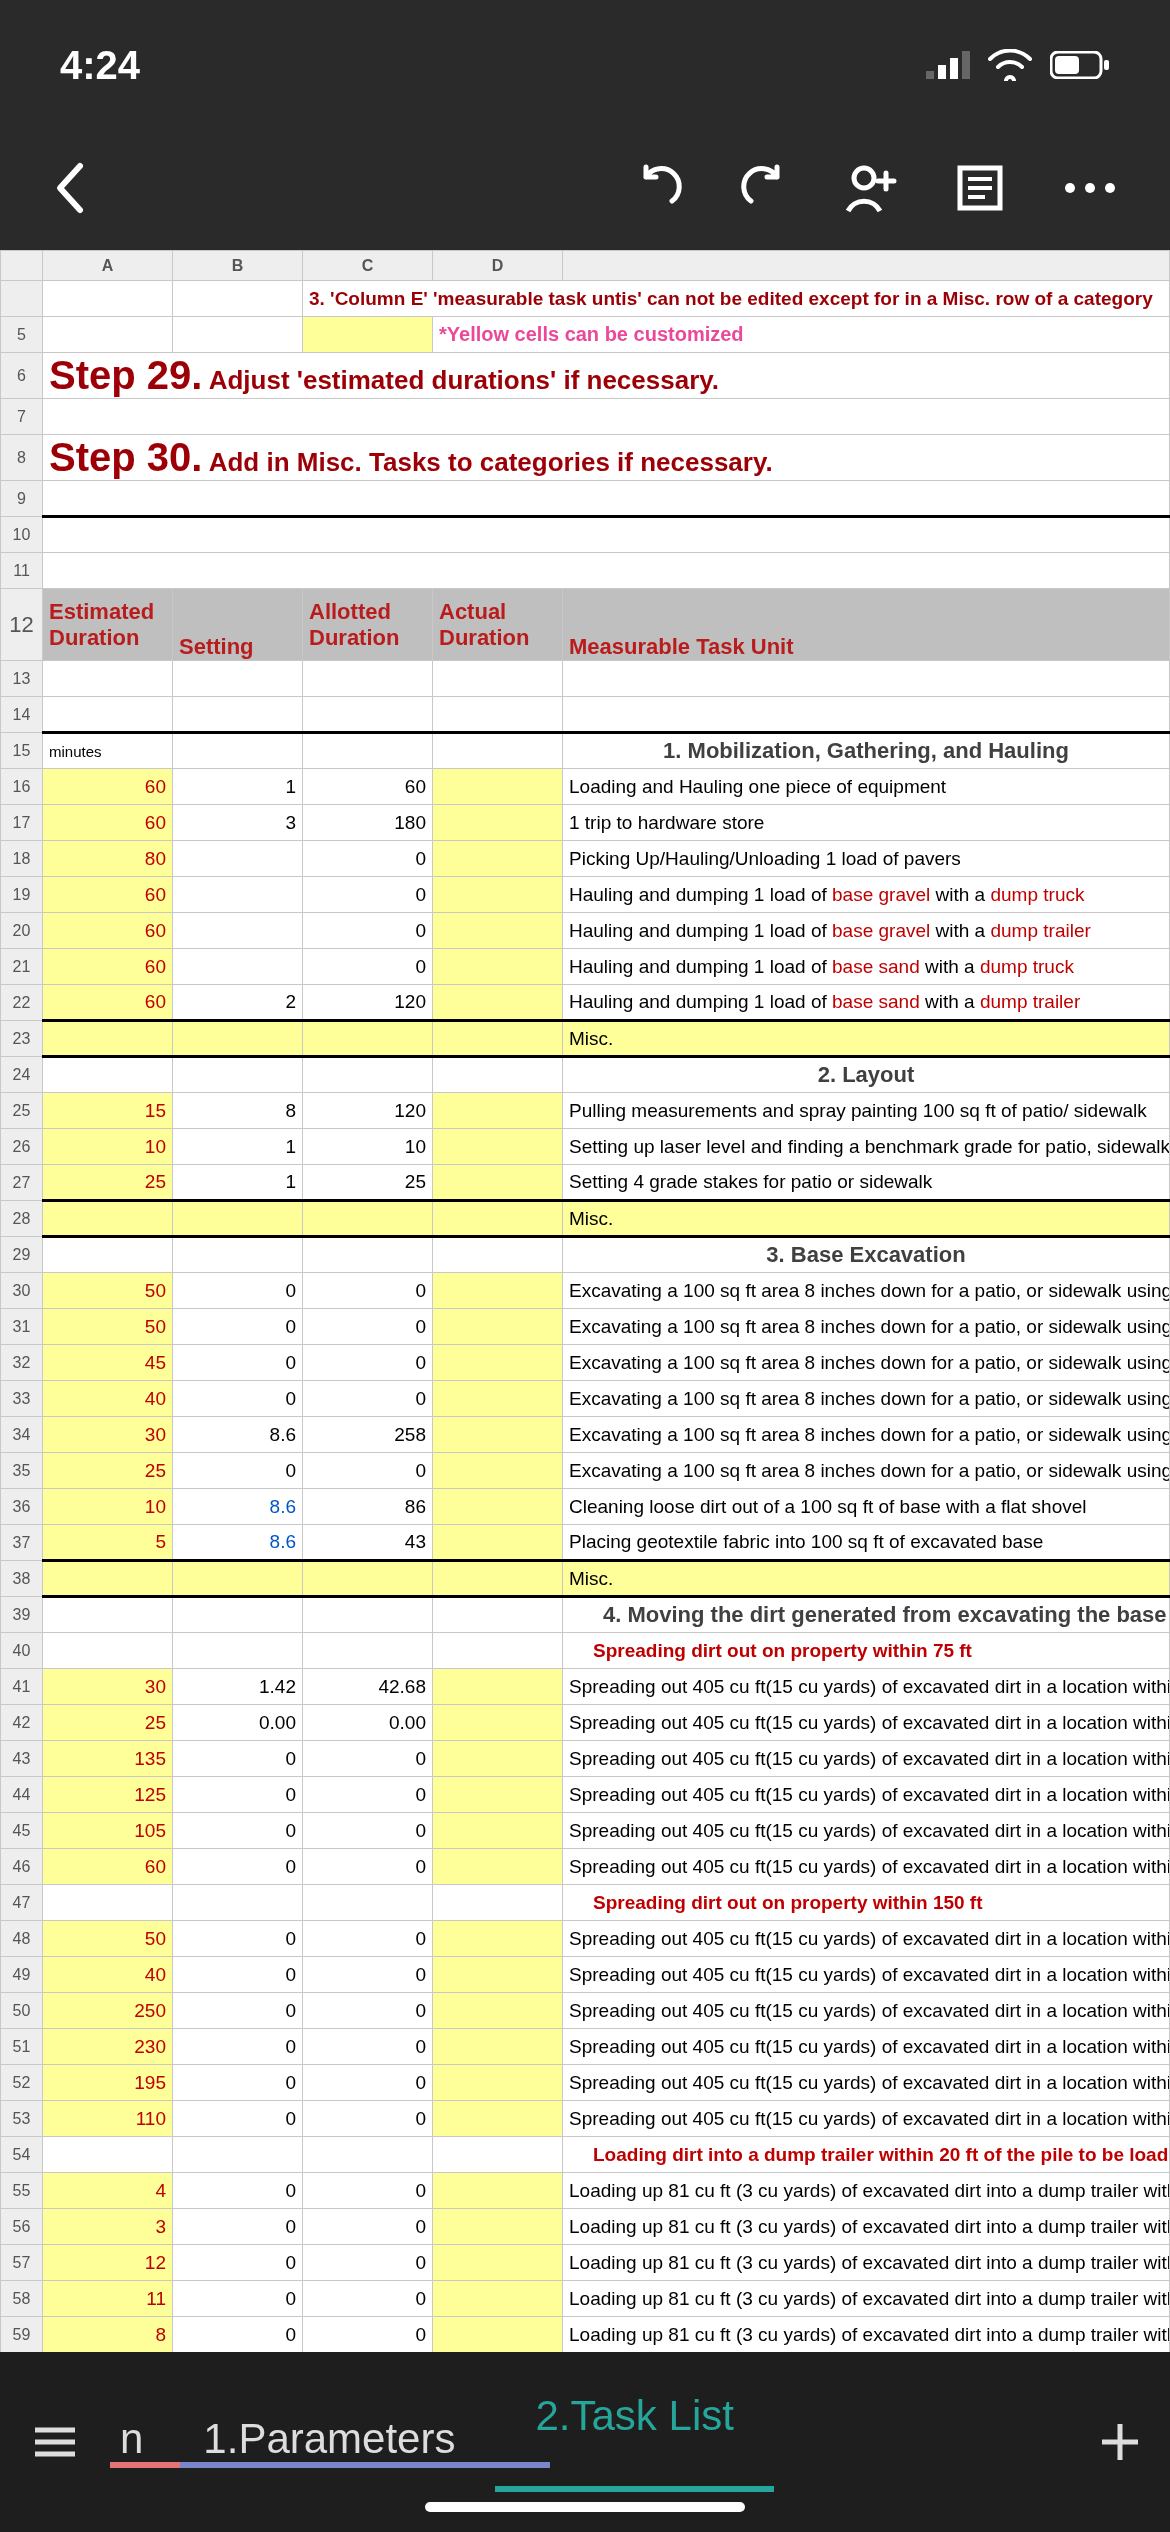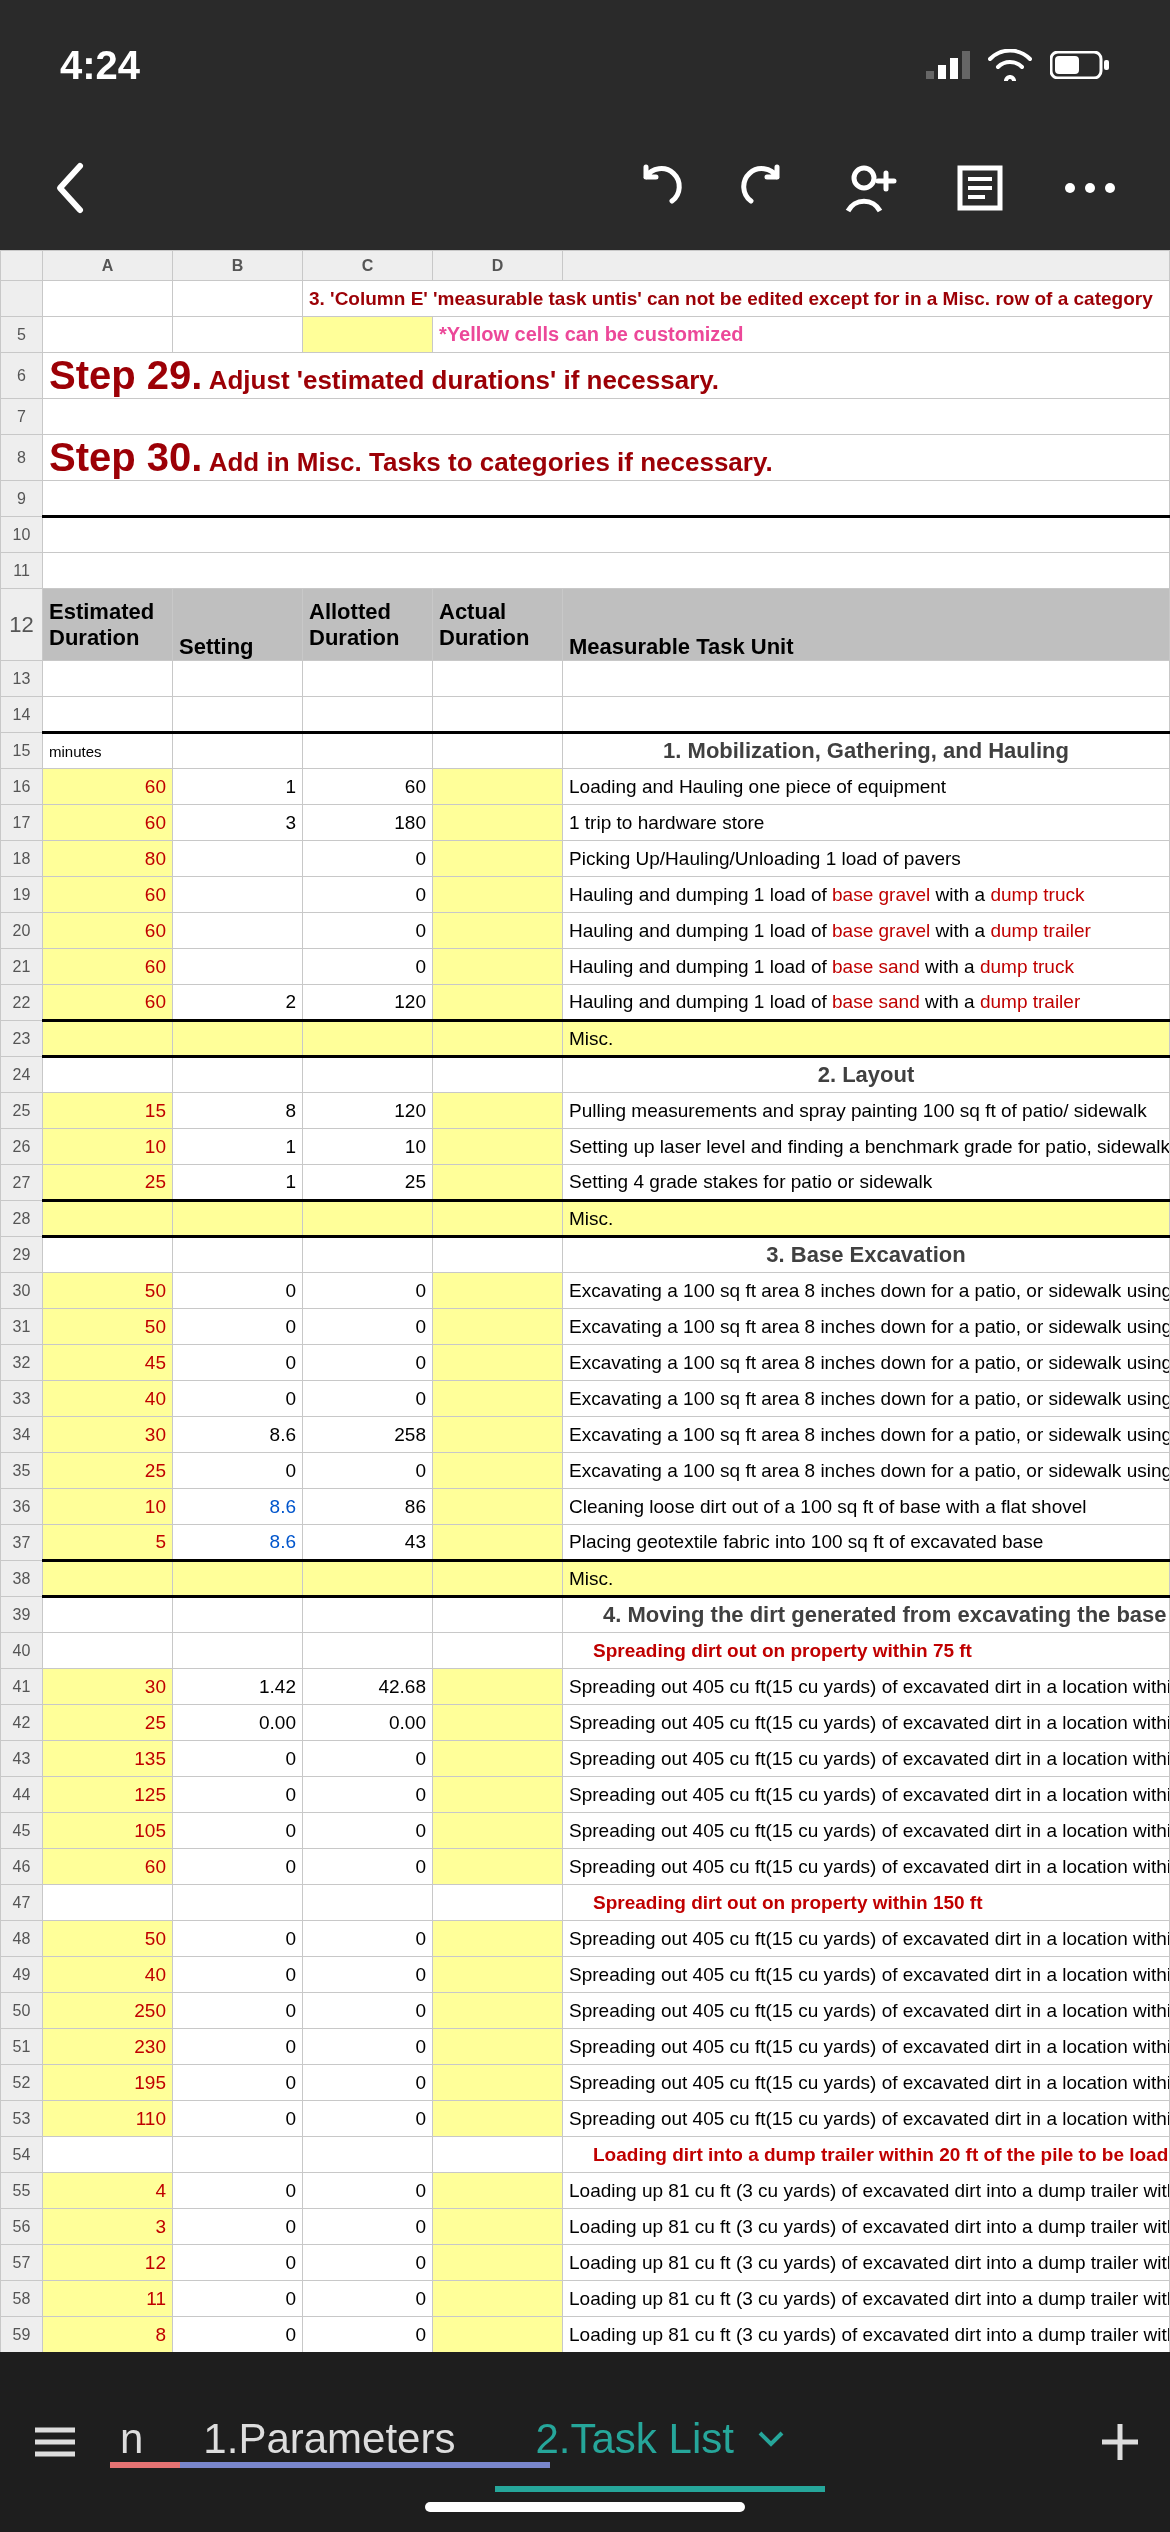--- a/index.html
+++ b/index.html
@@ -24,27 +24,27 @@
   .num { text-align: right; color: #000; }
   .num-red { text-align: right; color: #c00000; }
   .num-blue { text-align: right; color: #0055cc; }
   .txt { text-align: left; color: #000; }
   .hdr-red { color: #9c0006; font-weight: 700; }
   .link-red { color: #c00000; }
   .orange { color: #ec4899; font-size: 20px; font-weight: 600; }
   .section-blue { color: #404040; font-weight: 700; font-size: 22px; text-align: center; }
   .section-red { color: #c00000; font-weight: 600; }
   .grayhdr { background: #bfbfbf; }
-  .grayhdr td { color: #000000; font-weight: 600; font-size: 22px; }
+  .grayhdr td { color: #b91c1c; font-weight: 600; font-size: 22px; }
   .step { font-size: 26px; }
   .step .big { font-size: 40px; font-weight: 700; margin-top: 20px; }
   .tabs { position: absolute; bottom: 0; width: 1170px; height: 180px; background: #1e1e1e; display: flex; align-items: center; }
   .tab-menu { width: 110px; display: flex; justify-content: center; }
   .tab-item { flex: 0 0 auto; padding: 0 40px; font-size: 42px; color: #ddd; height: 100px; display: flex; align-items: center; border-bottom: 6px solid transparent; }
-  .tab-item.active { color: #26a69a; border-bottom-color: #26a69a; }
+  .tab-item.active { color: #26a69a; border-bottom-color: #26a69a; flex-direction: column; }
   .tab-add { width: 100px; display: flex; justify-content: center; margin-left: auto; }
   .home-ind { position: absolute; bottom: 20px; left: 50%; transform: translateX(-50%); width: 320px; height: 10px; background: #fff; border-radius: 5px; }
   .tab-underline { position:absolute; bottom:64px; height:6px; }
 </style>
 </head>
 <body>
 
 <div class="status-bar">
   <span>4:24</span>
   <div class="status-right">

